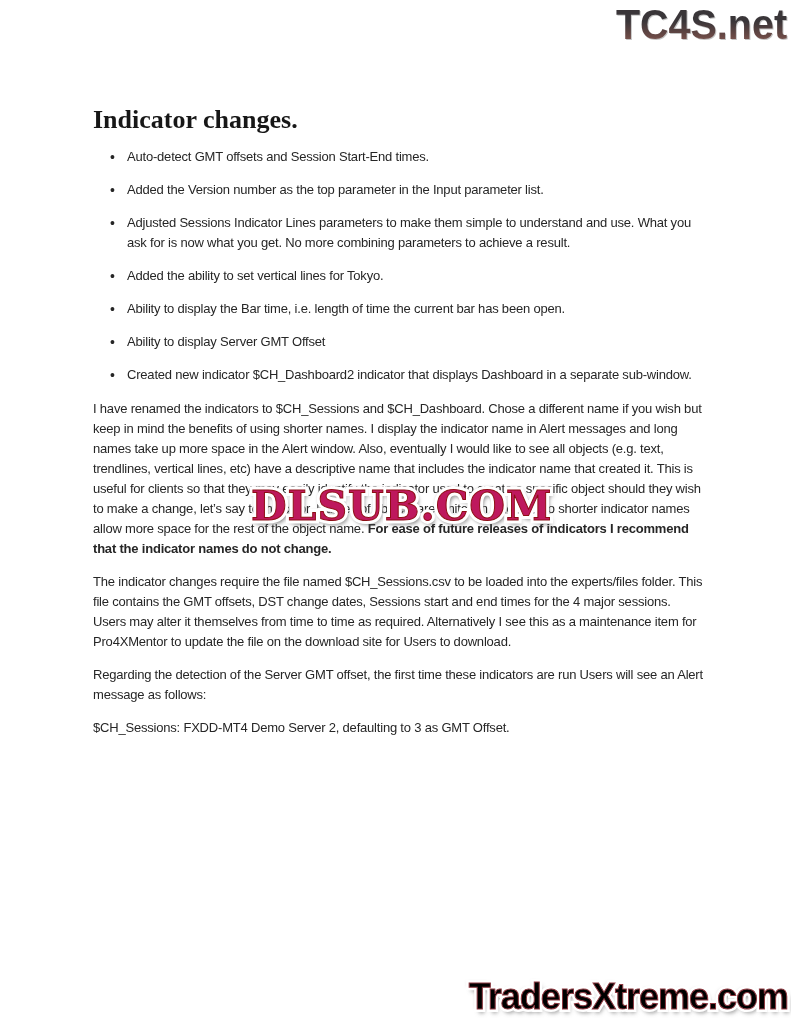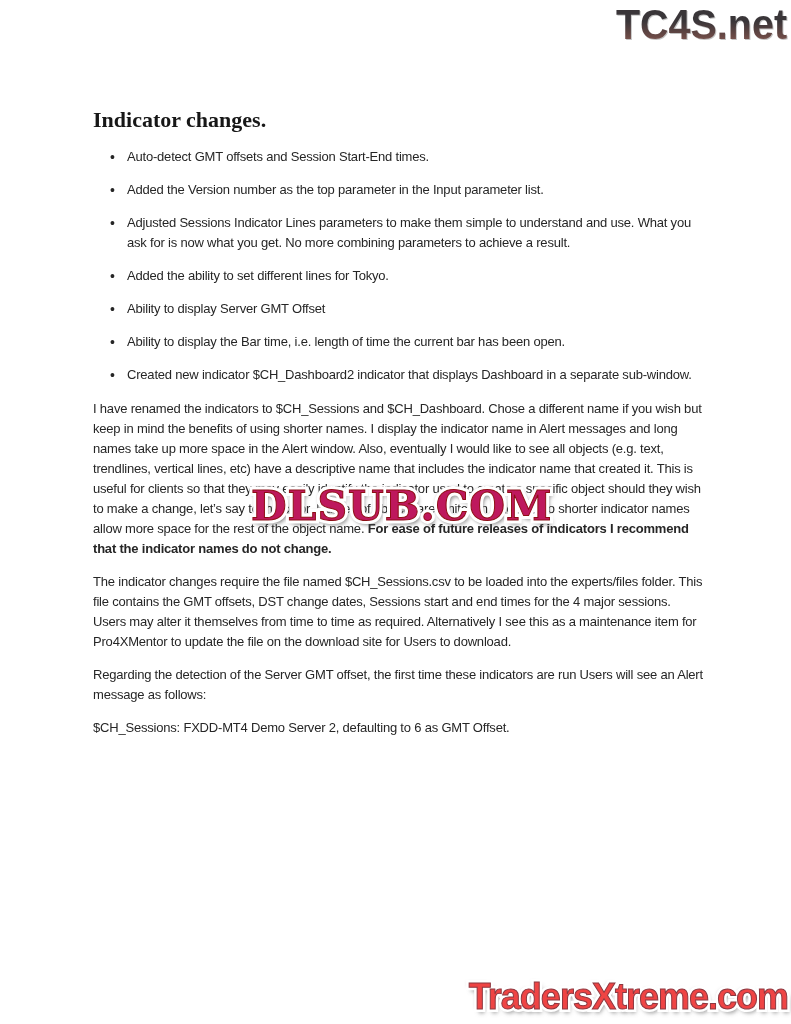--- a/index.html
+++ b/index.html
@@ -26,21 +26,21 @@
   }
 
   
   .content{
     position:absolute;left:93px;top:108px;width:612px;
     color:#262626;
     font-size:13px;letter-spacing:-0.2px;line-height:20px;
   }
   h2.doc-heading{
     font-family:"Liberation Serif","DejaVu Serif",serif;
-    font-weight:bold;font-size:22px;line-height:24px;
+    font-weight:bold;font-size:26px;line-height:24px;
     color:#171717;letter-spacing:0;
     margin:16px 0 7px 0;
   }
   h2.doc-heading.first{margin-top:0;}
   p.body-text{margin:0 0 13px 0;}
   .bold{font-weight:bold;}
 
   ul.doc-list{list-style:none;margin:15px 0 14px 0;padding:0 0 0 34px;}
   ul.doc-list li{position:relative;margin-bottom:13px;}
   ul.doc-list li::before{
@@ -77,58 +77,58 @@
     position:absolute;top:977px;right:3px;
     font-family:"Liberation Sans",sans-serif;
     font-weight:bold;font-size:36px;line-height:40px;
     letter-spacing:-1px;
   }
   .footer-logo::before{
     -webkit-text-stroke:6px #ffffff;
     text-shadow:2px 4px 4px rgba(110,110,110,.75),-2px -1px 3px rgba(150,150,150,.5);
   }
   .footer-logo .stamp-fill{
-    color:#ef4444;
+    color:#000000;
     -webkit-text-stroke:1px #8d3840;
   }
 </style>
 </head>
 <body>
 
 <div class="page">
 
   <div class="tc4s-logo">TC4S.net</div>
 
   <div class="content">
 
     <h2 class="doc-heading first">Indicator changes.</h2>
 
 
     <ul class="doc-list">
       <li>Auto-detect GMT offsets and Session Start-End times.</li>
       <li>Added the Version number as the top parameter in the Input parameter list.</li>
       <li>Adjusted Sessions Indicator Lines parameters to make them simple to understand and use. What you ask for is now what you get. No more combining parameters to achieve a result.</li>
-      <li>Added the ability to set different lines for Tokyo.</li>
+      <li>Added the ability to set vertical lines for Tokyo.</li>
+      <li>Ability to display the Bar time, i.e. length of time the current bar has been open.</li>
       <li>Ability to display Server GMT Offset</li>
-      <li>Ability to display the Bar time, i.e. length of time the current bar has been open.</li>
       <li>Created new indicator $CH_Dashboard2 indicator that displays Dashboard in a separate sub-window.</li>
     </ul>
 
 
     <p class="body-text">
       <span>I have renamed the indicators to $CH_Sessions and $CH_Dashboard. Chose a different name if you wish but keep in mind the benefits of using shorter names. I display the indicator name in Alert messages and long names take up more space in the Alert window. Also, eventually I would like to see all objects (e.g. text, trendlines, vertical lines, etc) have a descriptive name that includes the indicator name that created it. This is useful for clients so that they may easily identify the indicator used to create a specific object should they wish to make a change, let’s say to the color. Names of objects are limited in size and so shorter indicator names allow more space for the rest of the object name. </span><span class="bold">For ease of future releases of indicators I recommend that the indicator names do not change.</span>
     </p>
 
 
     <p class="body-text">The indicator changes require the file named $CH_Sessions.csv to be loaded into the experts/files folder. This file contains the GMT offsets, DST change dates, Sessions start and end times for the 4 major sessions. Users may alter it themselves from time to time as required. Alternatively I see this as a maintenance item for Pro4XMentor to update the file on the download site for Users to download.</p>
 
 
     <p class="body-text">Regarding the detection of the Server GMT offset, the first time these indicators are run Users will see an Alert message as follows:</p>
 
-    <p class="body-text">$CH_Sessions: FXDD-MT4 Demo Server 2, defaulting to 6 as GMT Offset.</p>
+    <p class="body-text">$CH_Sessions: FXDD-MT4 Demo Server 2, defaulting to 3 as GMT Offset.</p>
 
   </div>
 
   <div class="stamp dlsub-watermark" data-text="DLSUB.COM">
     <span class="stamp-fill">DLSUB.COM</span>
   </div>
 
   <div class="stamp footer-logo" data-text="TradersXtreme.com">
     <span class="stamp-fill">TradersXtreme.com</span>
   </div>

